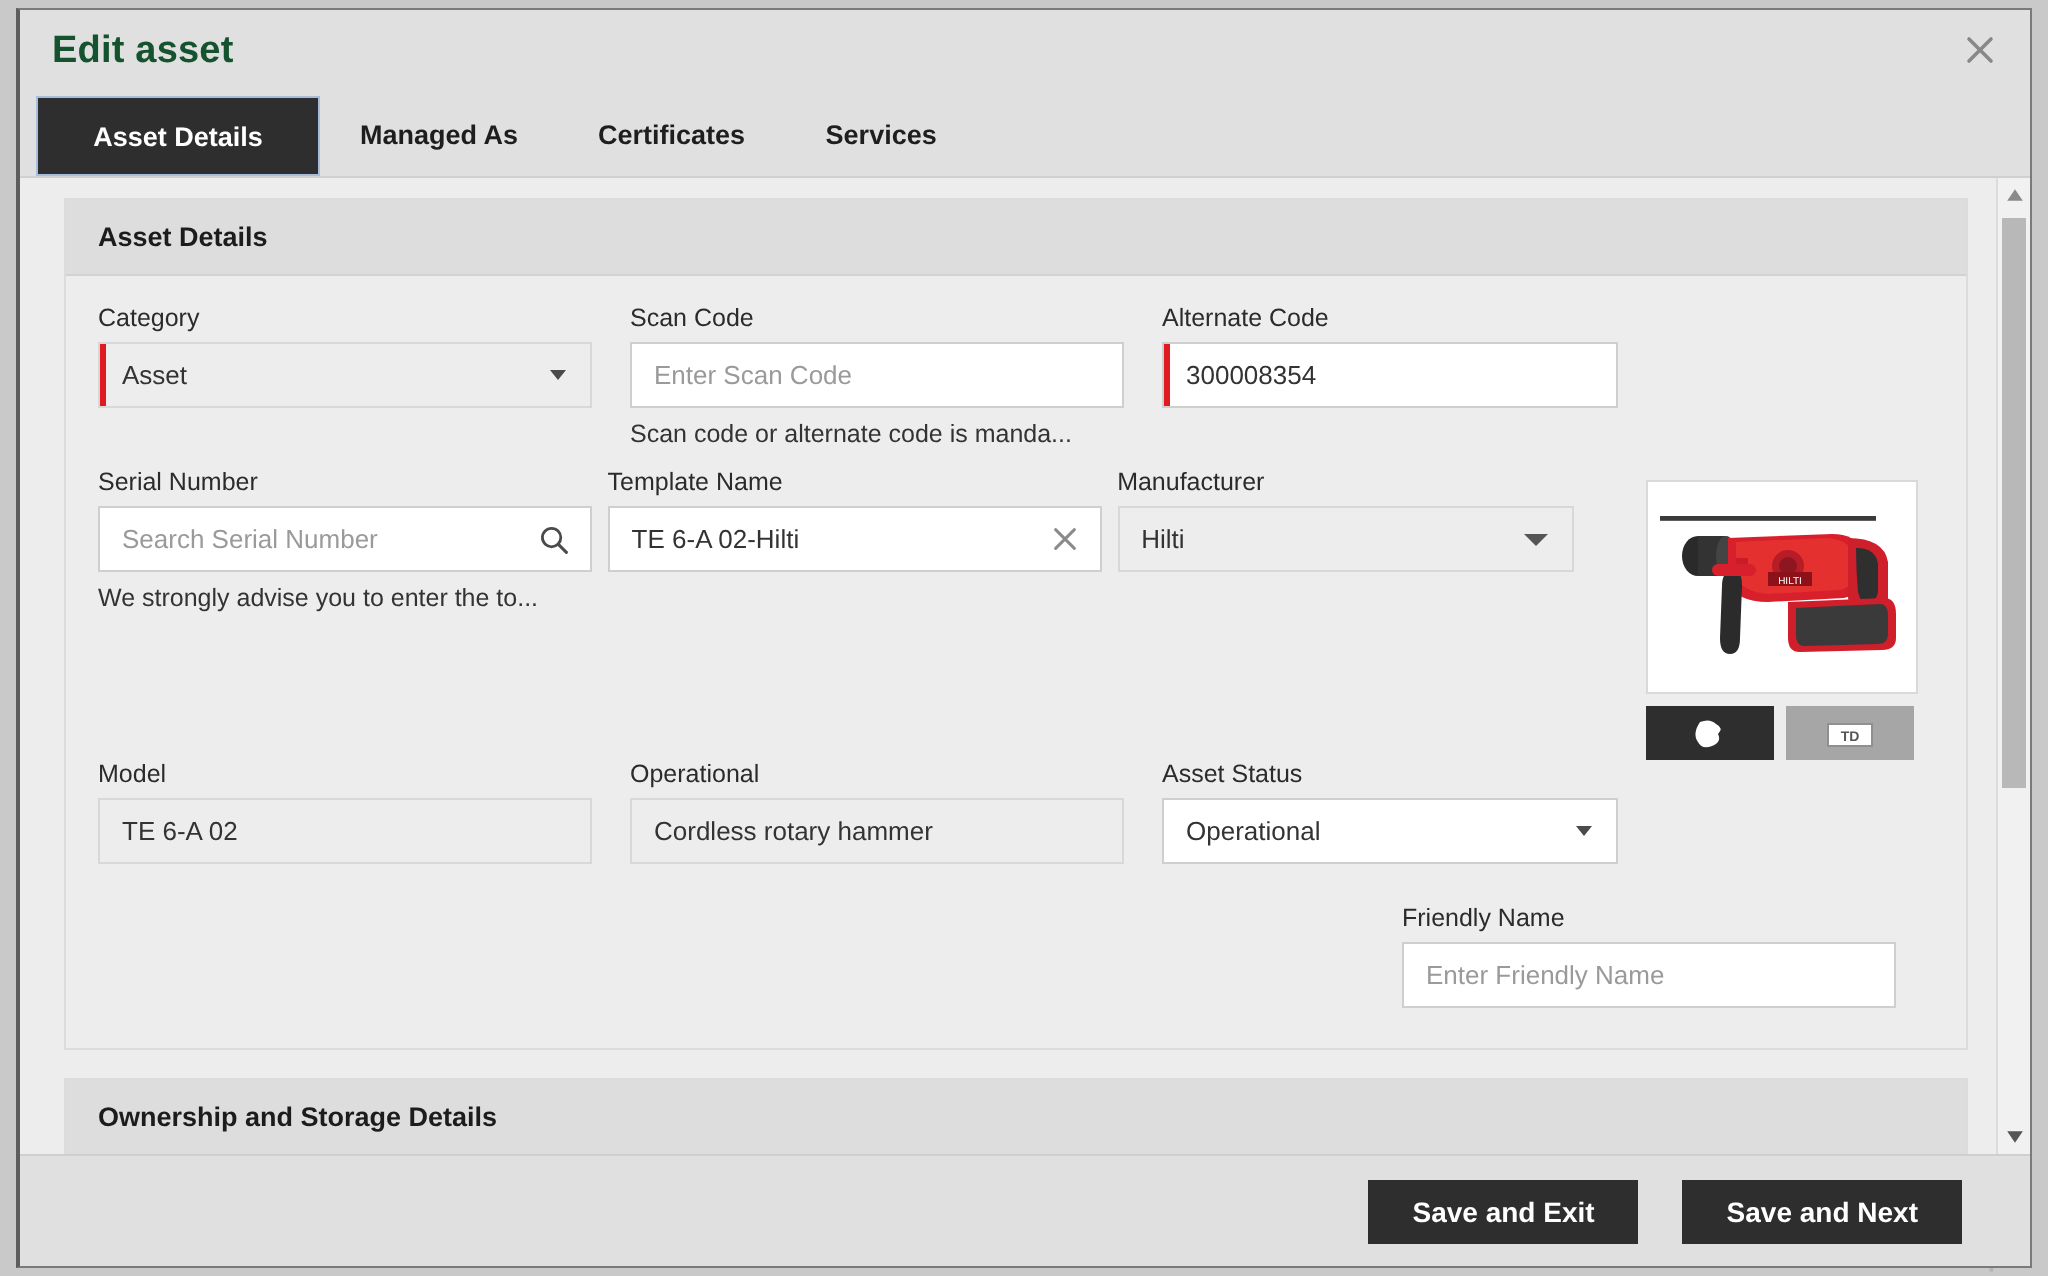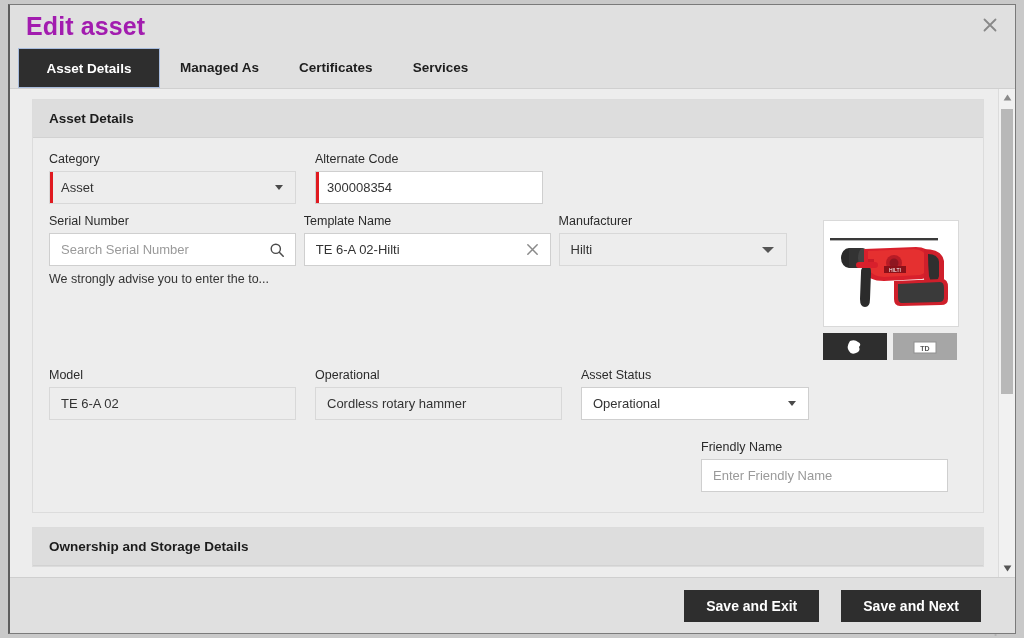--- a/index.html
+++ b/index.html
@@ -38,21 +38,21 @@
 
   
   #titlebar {
     height: 42px; flex: none;
     background: #e0e0e0;
     position: relative;
     display: flex; align-items: center;
   }
   #title {
     margin-left: 16px;
-    font-size: 25px; font-weight: bold; color: #a21caf;
+    font-size: 19px; font-weight: bold; color: #14532d;
     letter-spacing: .1px;
   }
   #close-btn {
     position: absolute; right: 12px; top: 7px;
     width: 26px; height: 26px;
     display: flex; align-items: center; justify-content: center;
     cursor: pointer;
   }
   #close-btn svg { display: block; }
 
@@ -273,20 +273,29 @@
               <div class="field">
                 <div class="label">Category</div>
                 <div class="ctl disabled w-a">
                   <span class="req"></span>
                   <span class="val filled">Asset</span>
                   <span class="caret"></span>
                 </div>
               </div>
             </div>
 
+            <div class="col">
+              <div class="field">
+                <div class="label">Scan Code</div>
+                <div class="ctl w-b">
+                  <span class="val placeholder">Enter Scan Code</span>
+                </div>
+                <div class="help">Scan code or alternate code is manda...</div>
+              </div>
+            </div>
 
             <div class="col">
               <div class="field">
                 <div class="label">Alternate Code</div>
                 <div class="ctl w-c">
                   <span class="req"></span>
                   <span class="val filled">300008354</span>
                 </div>
               </div>
             </div>
@@ -373,21 +382,21 @@
                 <div class="thumb alt">
                   <svg width="26" height="16" viewBox="0 0 26 16" aria-hidden="true">
                     <rect x="2" y="3" width="22" height="11" fill="#ffffff" stroke="#8f8f8f" stroke-width="1"></rect>
                     <text x="13" y="11.5" font-family="'Liberation Sans',sans-serif" font-size="7" font-weight="bold" fill="#555" text-anchor="middle">TD</text>
                   </svg>
                 </div>
               </div>
             </div>
           </div>
 
-          <div class="row" style="margin-top:8px;">
+          <div class="row" style="margin-top:0;">
             <div class="col">
               <div class="field">
                 <div class="label">Model</div>
                 <div class="ctl disabled w-a">
                   <span class="val filled">TE 6-A 02</span>
                 </div>
               </div>
             </div>
 
             <div class="col">

